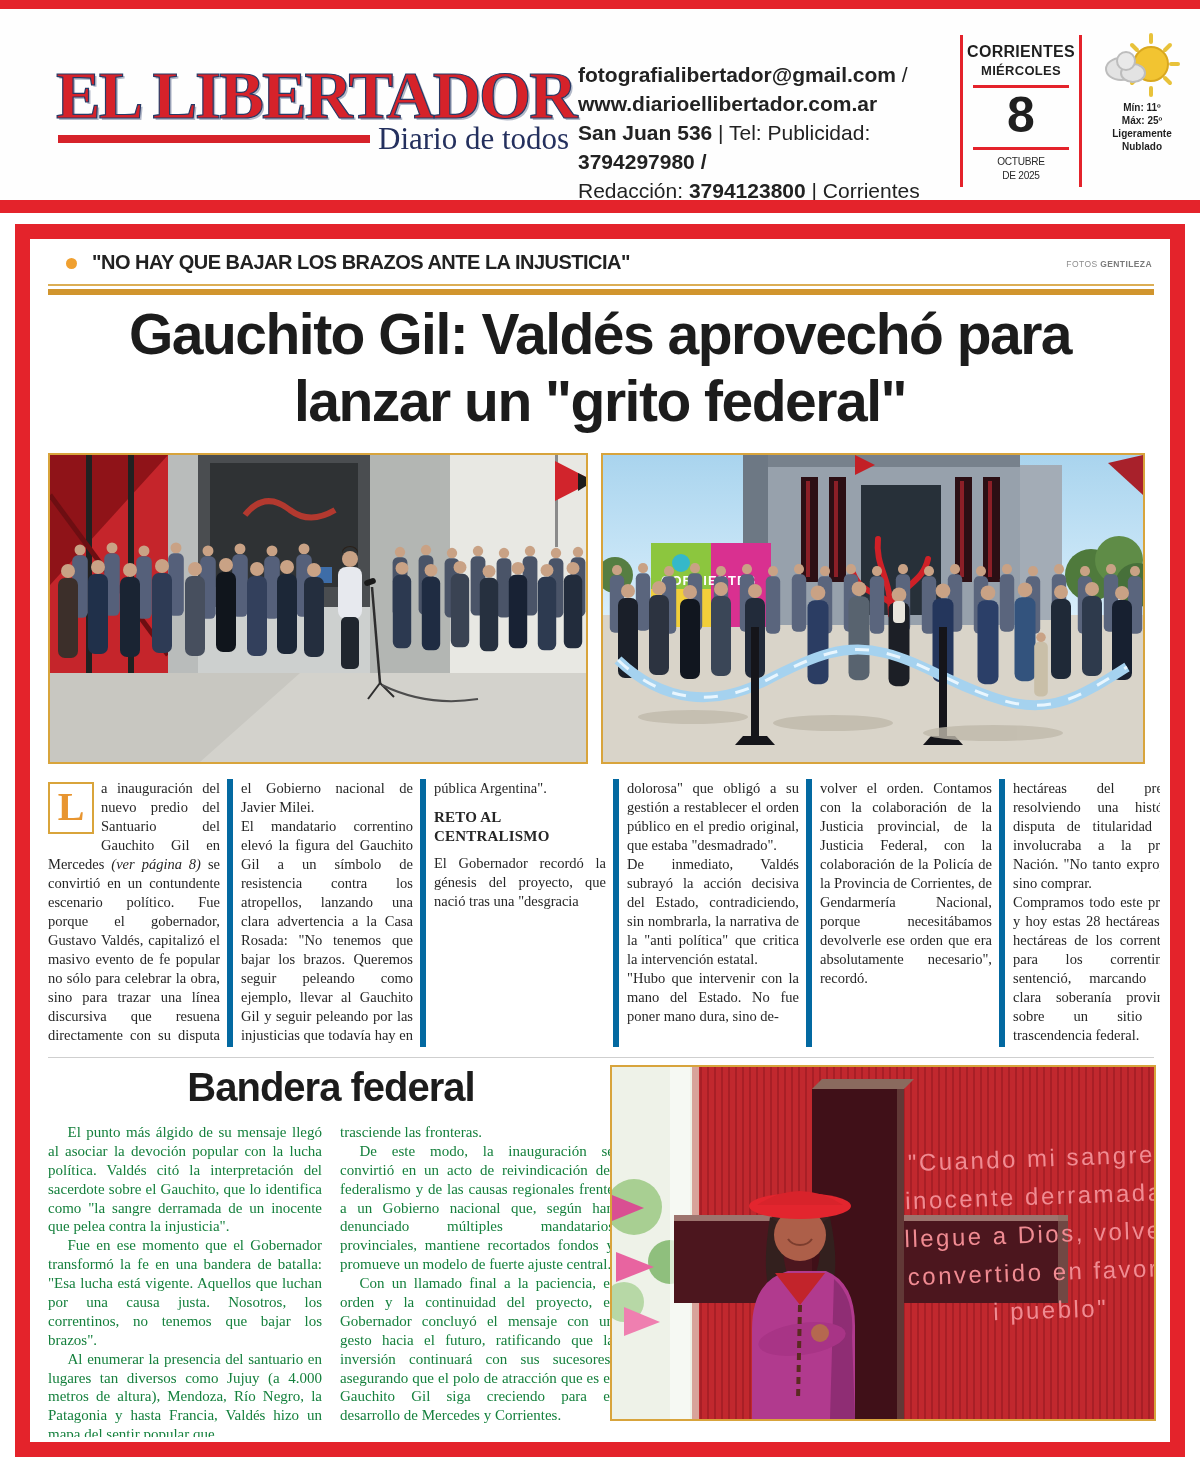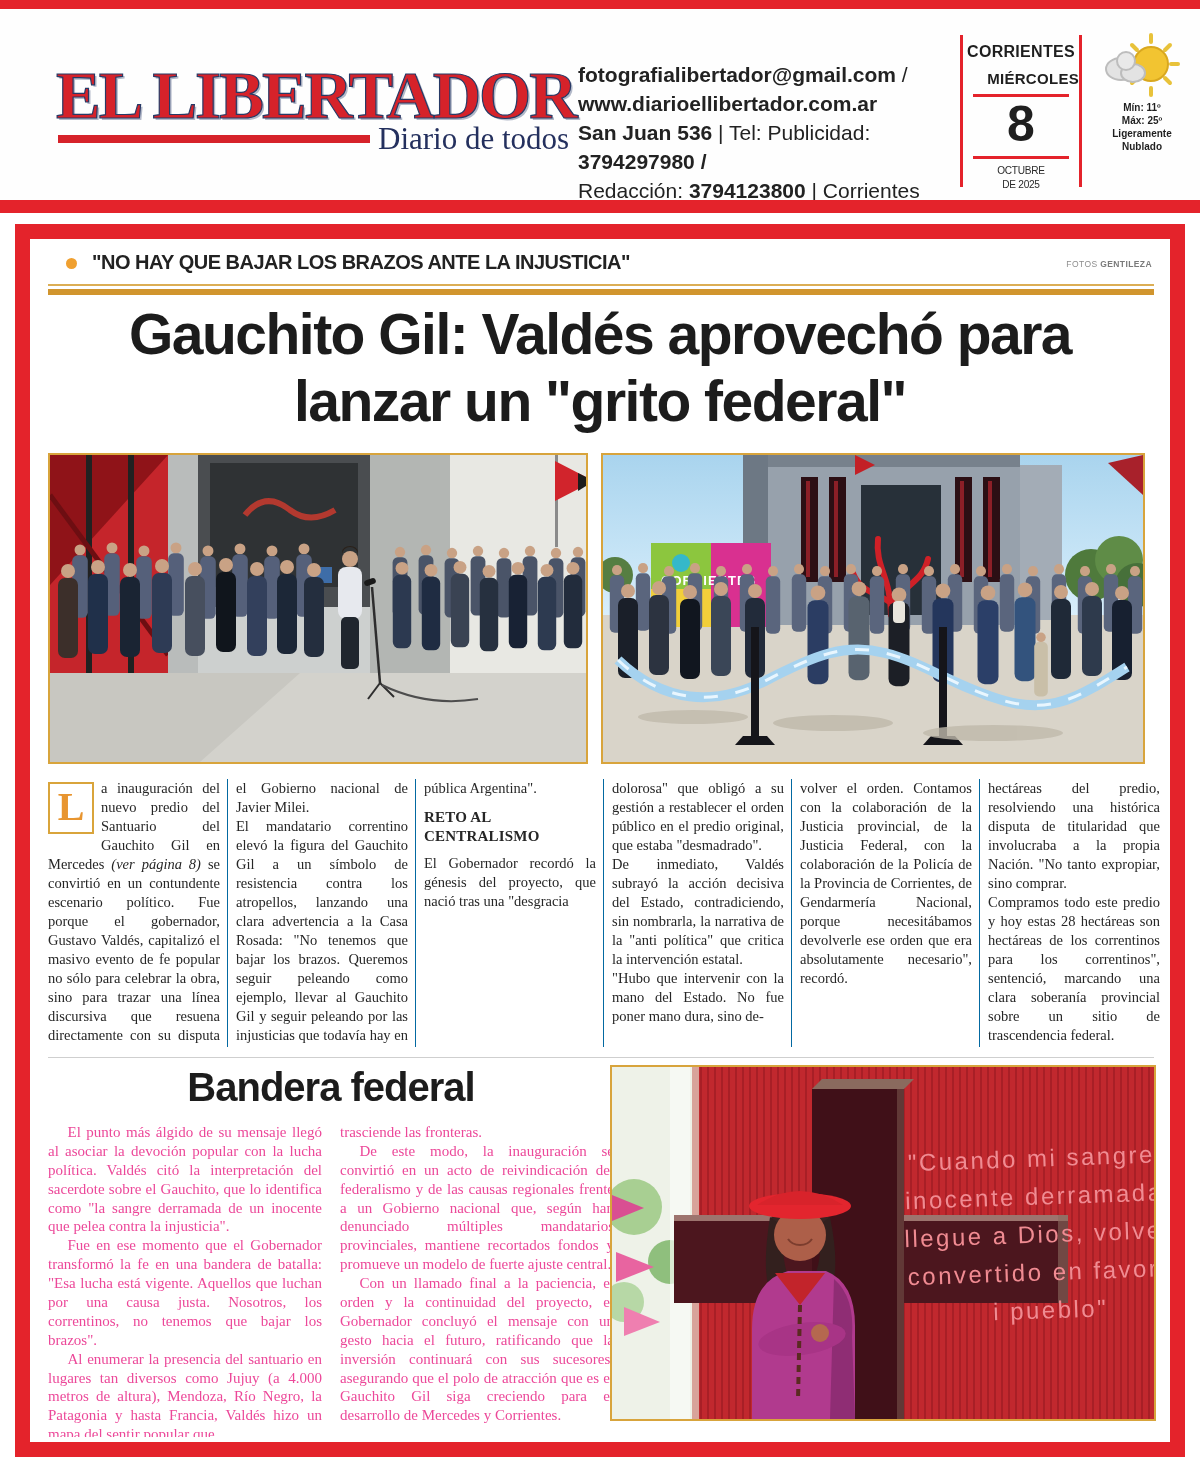--- a/index.html
+++ b/index.html
@@ -12,21 +12,21 @@
       font-family:"Liberation Serif",serif;font-weight:bold;font-size:67px;letter-spacing:-2px;
       color:#d6222a;-webkit-text-stroke:1.2px #273a66;text-shadow:2px 2px 0 rgba(39,58,102,.35);white-space:nowrap;}
   .logo-rule{position:absolute;left:58px;top:126px;width:312px;height:8px;background:#d6222a;}
   .logo-tagline{position:absolute;left:378px;top:112px;font-family:"Liberation Serif",serif;
       font-size:31px;color:#24305e;white-space:nowrap;}
   .contact{position:absolute;left:578px;top:52px;width:400px;font-size:21px;line-height:1.38;color:#222;}
   .contact .b{font-weight:bold;}
   .datebox{position:absolute;left:960px;top:26px;width:122px;height:152px;
       border-left:3px solid #e4232b;border-right:3px solid #e4232b;text-align:center;box-sizing:border-box;padding-top:8px;}
   .datebox .region{font-weight:bold;font-size:16px;letter-spacing:.3px;}
-  .datebox .weekday{font-weight:bold;font-size:15px;margin-top:9px;letter-spacing:.3px;text-align:right;}
+  .datebox .weekday{font-weight:bold;font-size:13px;margin-top:2px;letter-spacing:.3px;}
   .datebox .rule{height:3px;background:#e4232b;margin:7px 10px 0 10px;}
   .datebox .day{font-weight:bold;font-size:50px;line-height:1.0;margin-top:2px;}
   .datebox .monthyear{font-size:11px;line-height:1.25;margin-top:5px;letter-spacing:-.3px;color:#2a2a2a;transform:scaleX(.92);}
   .weather{position:absolute;left:1088px;top:24px;width:108px;text-align:center;}
   .weather .wline{font-weight:bold;font-size:10px;line-height:1.3;}
   
   .redbar2{position:absolute;left:0;top:200px;width:1200px;height:13px;background:#e4232b;}
   .frame{position:absolute;left:15px;top:224px;width:1170px;height:1233px;box-sizing:border-box;
          border:15px solid #e4232b;background:#fff;}
   .inner{position:relative;width:100%;height:100%;}
@@ -41,33 +41,33 @@
   
   .headline{position:absolute;left:0;right:0;top:62px;text-align:center;font-weight:bold;color:#1c1c1c;}
   .headline .hl{font-size:57px;line-height:1.18;letter-spacing:-1.5px;}
   
   .photos-row{position:absolute;left:18px;top:214px;width:1104px;display:flex;gap:13px;}
   .photo{border:2px solid #d8a43c;background:#ccc;font-size:0;line-height:0;}
   
   .columns{position:absolute;left:18px;top:540px;width:1112px;height:268px;display:flex;overflow:hidden;}
   .col{width:172px;flex:0 0 172px;font-family:"Liberation Serif",serif;font-size:14.5px;line-height:1.31;
        text-align:justify;color:#262626;overflow:hidden;}
-  .col + .col{border-left:1px solid #0369a1;padding-left:8px;margin-left:7px;}
+  .col + .col{border-left:6px solid #0369a1;padding-left:8px;margin-left:7px;}
   .col p{margin:0;}
   .dropcap{float:left;width:42px;height:48px;border:2px solid #d9a43b;margin:3px 7px 2px 0;
            color:#e8952f;font-weight:bold;font-size:40px;line-height:46px;text-align:center;background:#fff;}
   .it{font-style:italic;}
   .subhead{font-weight:bold;font-size:15px;margin:10px 0 9px 0;line-height:1.25;letter-spacing:.2px;}
   
   .divider{position:absolute;left:18px;right:16px;top:818px;height:1px;background:#cfcfcf;}
   .bandera-heading{position:absolute;left:18px;top:826px;width:566px;text-align:center;
       font-weight:bold;font-size:40px;letter-spacing:-1px;color:#1c1c1c;}
   .bandera-cols{position:absolute;left:18px;top:884px;width:566px;height:314px;display:flex;gap:18px;overflow:hidden;}
   .bcol{width:274px;flex:0 0 274px;font-family:"Liberation Serif",serif;font-size:15px;line-height:1.26;
-        text-align:justify;color:#ec4899;}
+        text-align:justify;color:#15803d;}
   .bcol p{margin:0;text-indent:1.3em;}
   .bcol p.noindent{text-indent:0;}
   .photo3wrap{position:absolute;left:580px;top:826px;}
 </style>
 </head>
 <body>
 
 <div class="page">
 
   <div class="topbar"></div>

